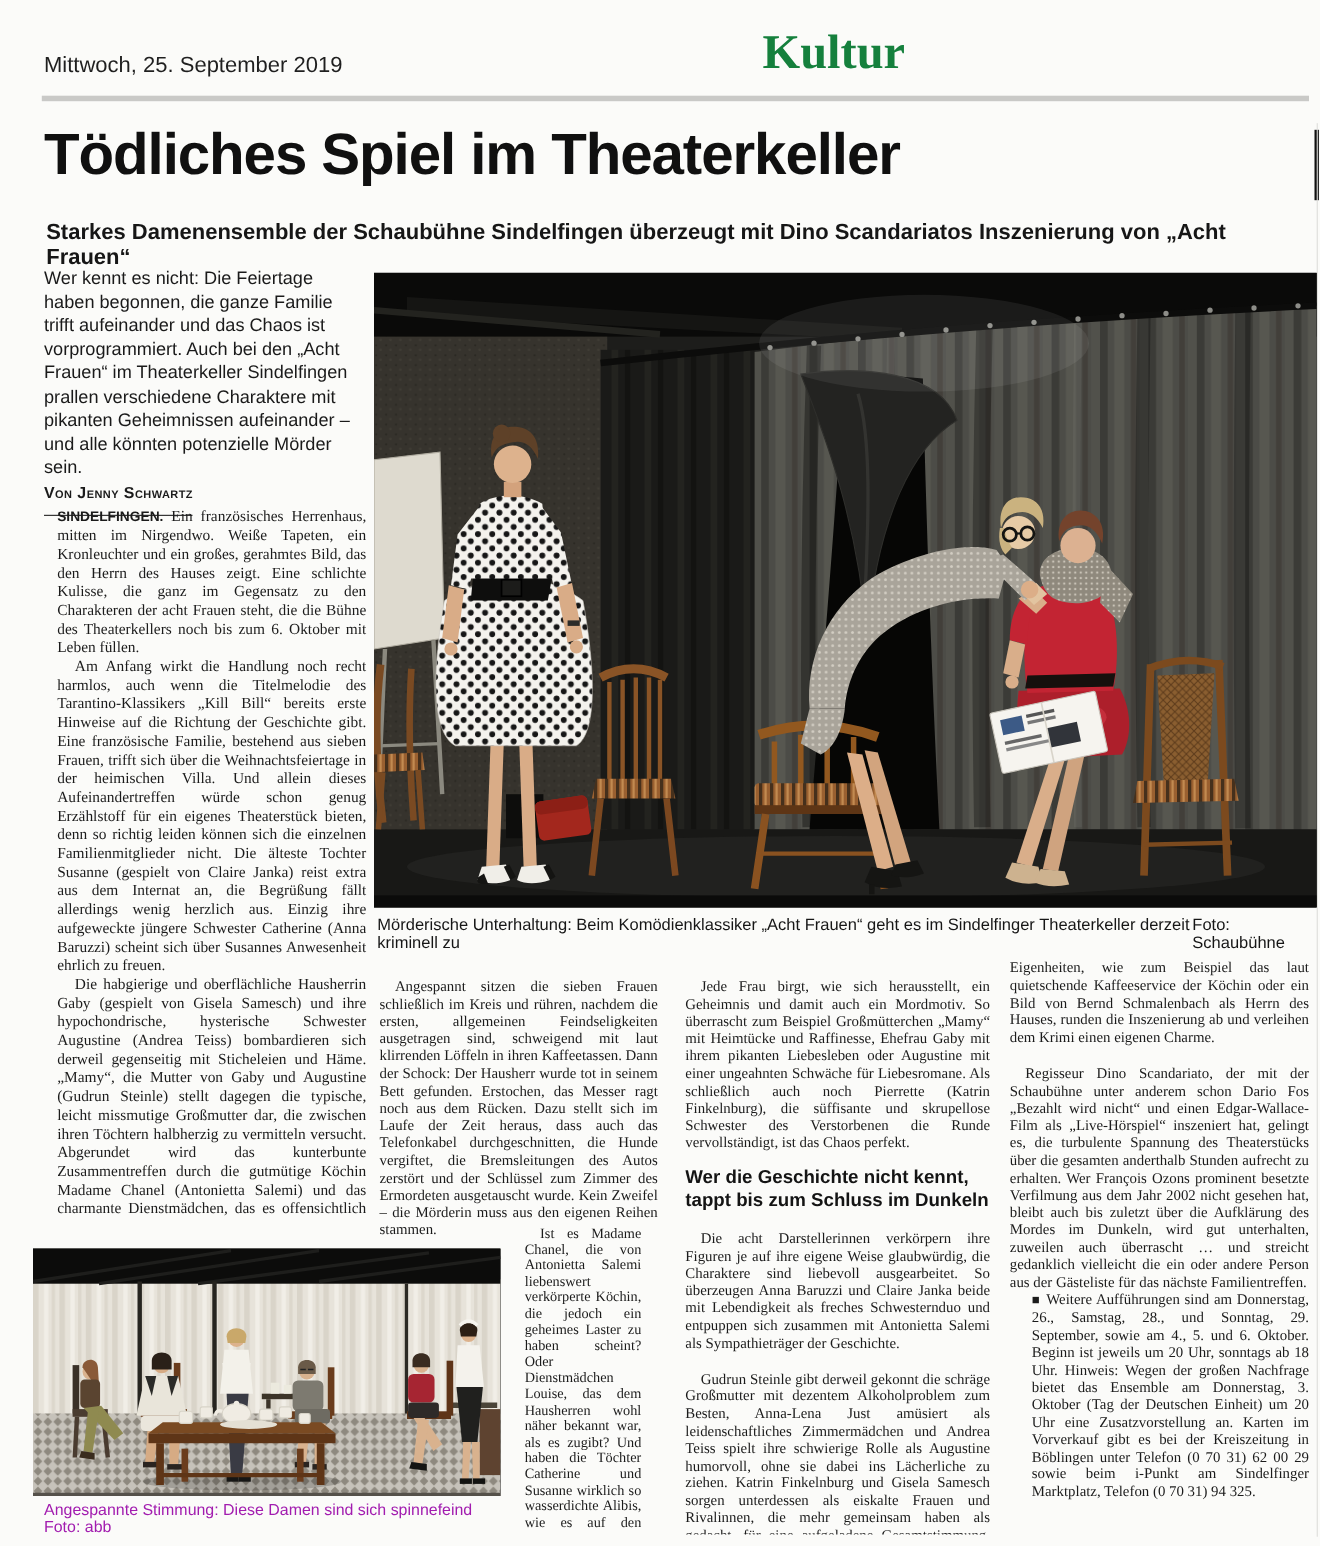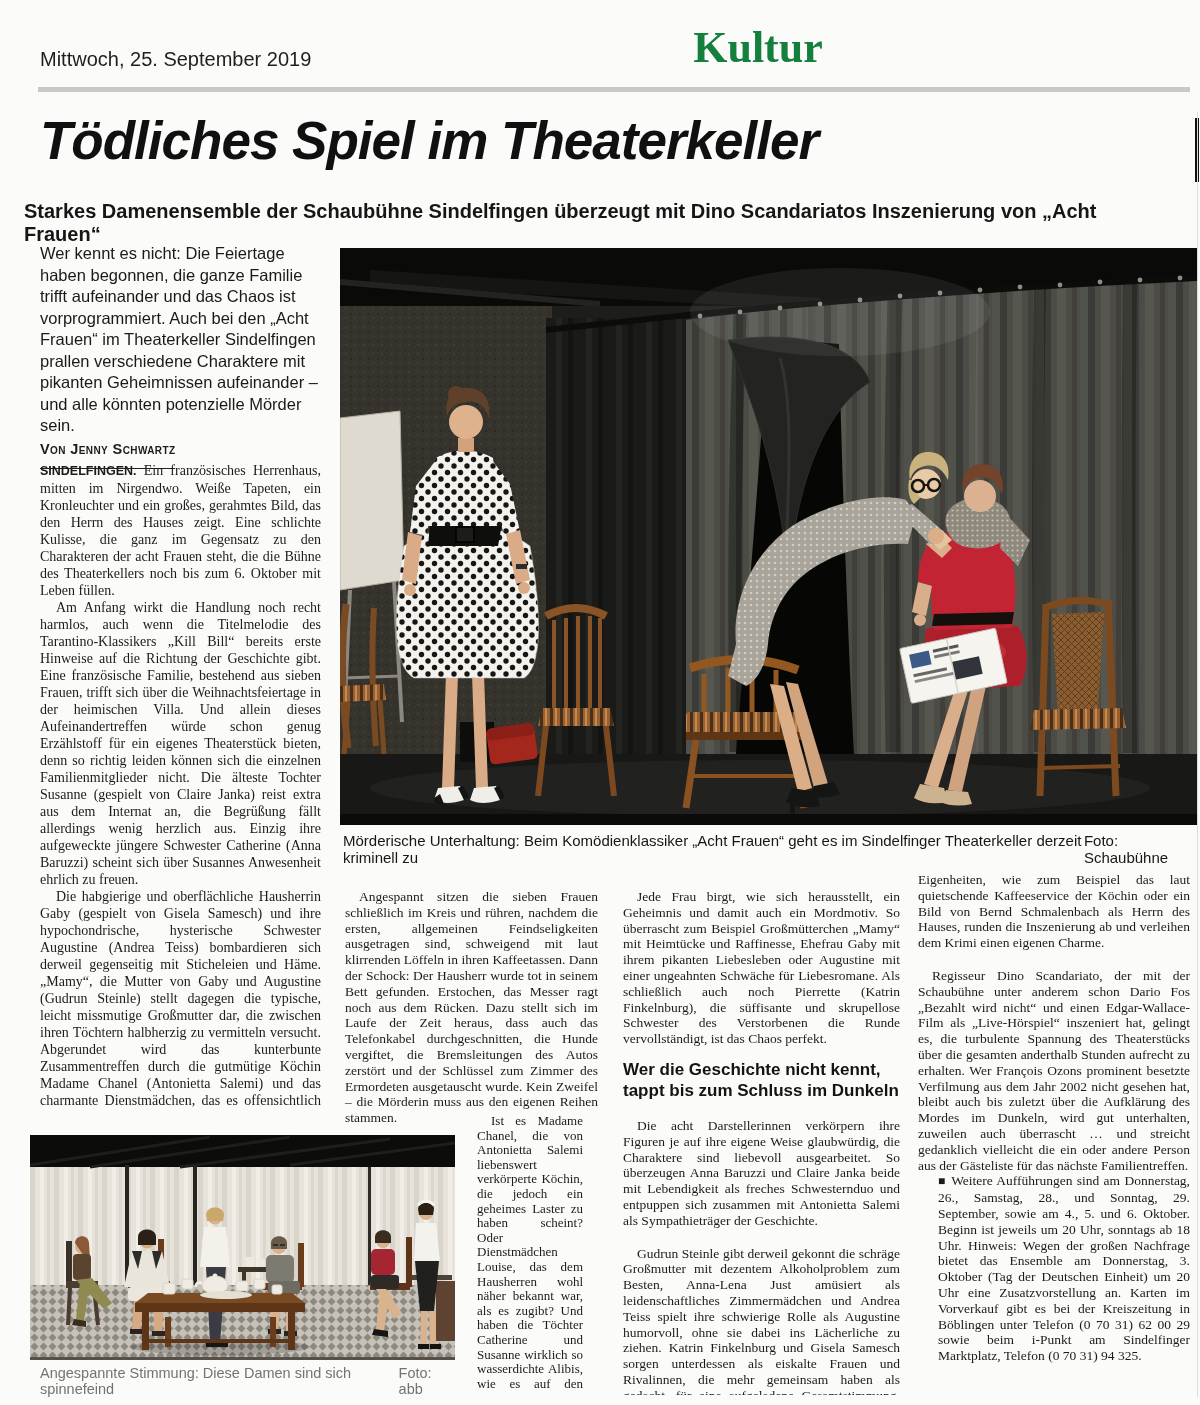--- a/index.html
+++ b/index.html
@@ -8,31 +8,31 @@
   .abs{position:absolute;}
   
   .date{left:40px;top:48px;font-family:"Liberation Sans",sans-serif;font-size:20px;color:#1f1f1f;}
   .section-title{left:688px;top:22px;width:140px;text-align:center;
        font-family:"Liberation Serif",serif;font-size:44px;font-weight:600;color:#15803d;}
   .rule{left:38px;top:87px;width:1152px;height:5px;background:#c9c9c7;}
   .edge-bar{left:1195px;top:118px;width:4px;height:64px;background:#111;}
   .edge-line{left:1197px;top:112px;width:1px;height:1285px;background:#dcdcda;}
   
   .headline{left:40px;top:110px;width:1120px;font-family:"Liberation Sans",sans-serif;
-       font-size:53px;font-weight:bold;letter-spacing:-1px;color:#101010;font-style:italic;}
-  .subheadline{left:24px;top:200px;width:1150px;font-family:"Liberation Sans",sans-serif;
+       font-size:53px;font-weight:bold;letter-spacing:-1px;color:#101010;}
+  .subheadline{left:42px;top:200px;width:1150px;font-family:"Liberation Sans",sans-serif;
        font-size:20px;font-weight:bold;color:#161616;}
   
   .intro{left:40px;top:243px;width:282px;font-family:"Liberation Sans",sans-serif;
        font-size:16.5px;line-height:21.5px;color:#1a1a1a;}
   .byline{left:40px;top:441px;font-family:"Liberation Sans",sans-serif;font-size:14.5px;
        font-weight:bold;font-variant:small-caps;letter-spacing:.4px;
        border-bottom:1.5px solid #222;padding-bottom:11px;}
   
-  .serifcol{font-size:14px;line-height:17px;text-align:justify;hyphens:auto;}
+  .serifcol{font-size:14px;line-height:17px;text-align:justify;hyphens:auto;margin-left:12px;}
   .serifcol p{margin:0;}
   .serifcol p.ind{text-indent:16px;}
   .col1{left:40px;top:462px;width:281px;height:648px;overflow:hidden;}
   .lead-in{font-family:"Liberation Sans",sans-serif;font-weight:bold;font-size:12.5px;}
   .lowcol{font-size:13.5px;line-height:15.8px;text-align:justify;hyphens:auto;}
   .lowcol p{margin:0;}
   .lowcol p.ind{text-indent:14px;margin-top:17px;}
   .colA{left:345px;top:872px;width:253px;}
   .colA2{left:477px;top:1097px;width:106px;font-size:13px;line-height:14.6px;height:292px;overflow:hidden;}
   .colC{left:623px;top:872px;width:277px;height:523px;overflow:hidden;}
@@ -40,21 +40,21 @@
   .col-subhead{font-family:"Liberation Sans",sans-serif;font-weight:bold;font-size:17px;
        line-height:21px;margin:12px 0 10px 0;color:#141414;}
   .info-block{margin-top:14px;padding-left:20px;}
   .info-bullet{font-size:12px;margin-right:5px;}
   
   .main-photo{left:340px;top:248px;width:857px;height:577px;background:#1d1d1b;}
   .main-caption{left:343px;top:832px;width:852px;display:flex;justify-content:space-between;
        font-family:"Liberation Sans",sans-serif;font-size:15px;color:#161616;}
   .second-photo{left:30px;top:1135px;width:425px;height:225px;background:#222;}
   .second-caption{left:40px;top:1365px;width:415px;display:flex;
-       font-family:"Liberation Sans",sans-serif;font-size:14.5px;color:#737373;}
+       font-family:"Liberation Sans",sans-serif;font-size:14.5px;color:#a21caf;flex-direction:column;}
   svg{display:block;}
 </style>
 </head>
 <body>
 
 <div class="abs date">Mittwoch, 25. September 2019</div>
 <div class="abs section-title">Kultur</div>
 <div class="abs rule"></div>
 <div class="abs edge-bar"></div>
 <div class="abs edge-line"></div>

